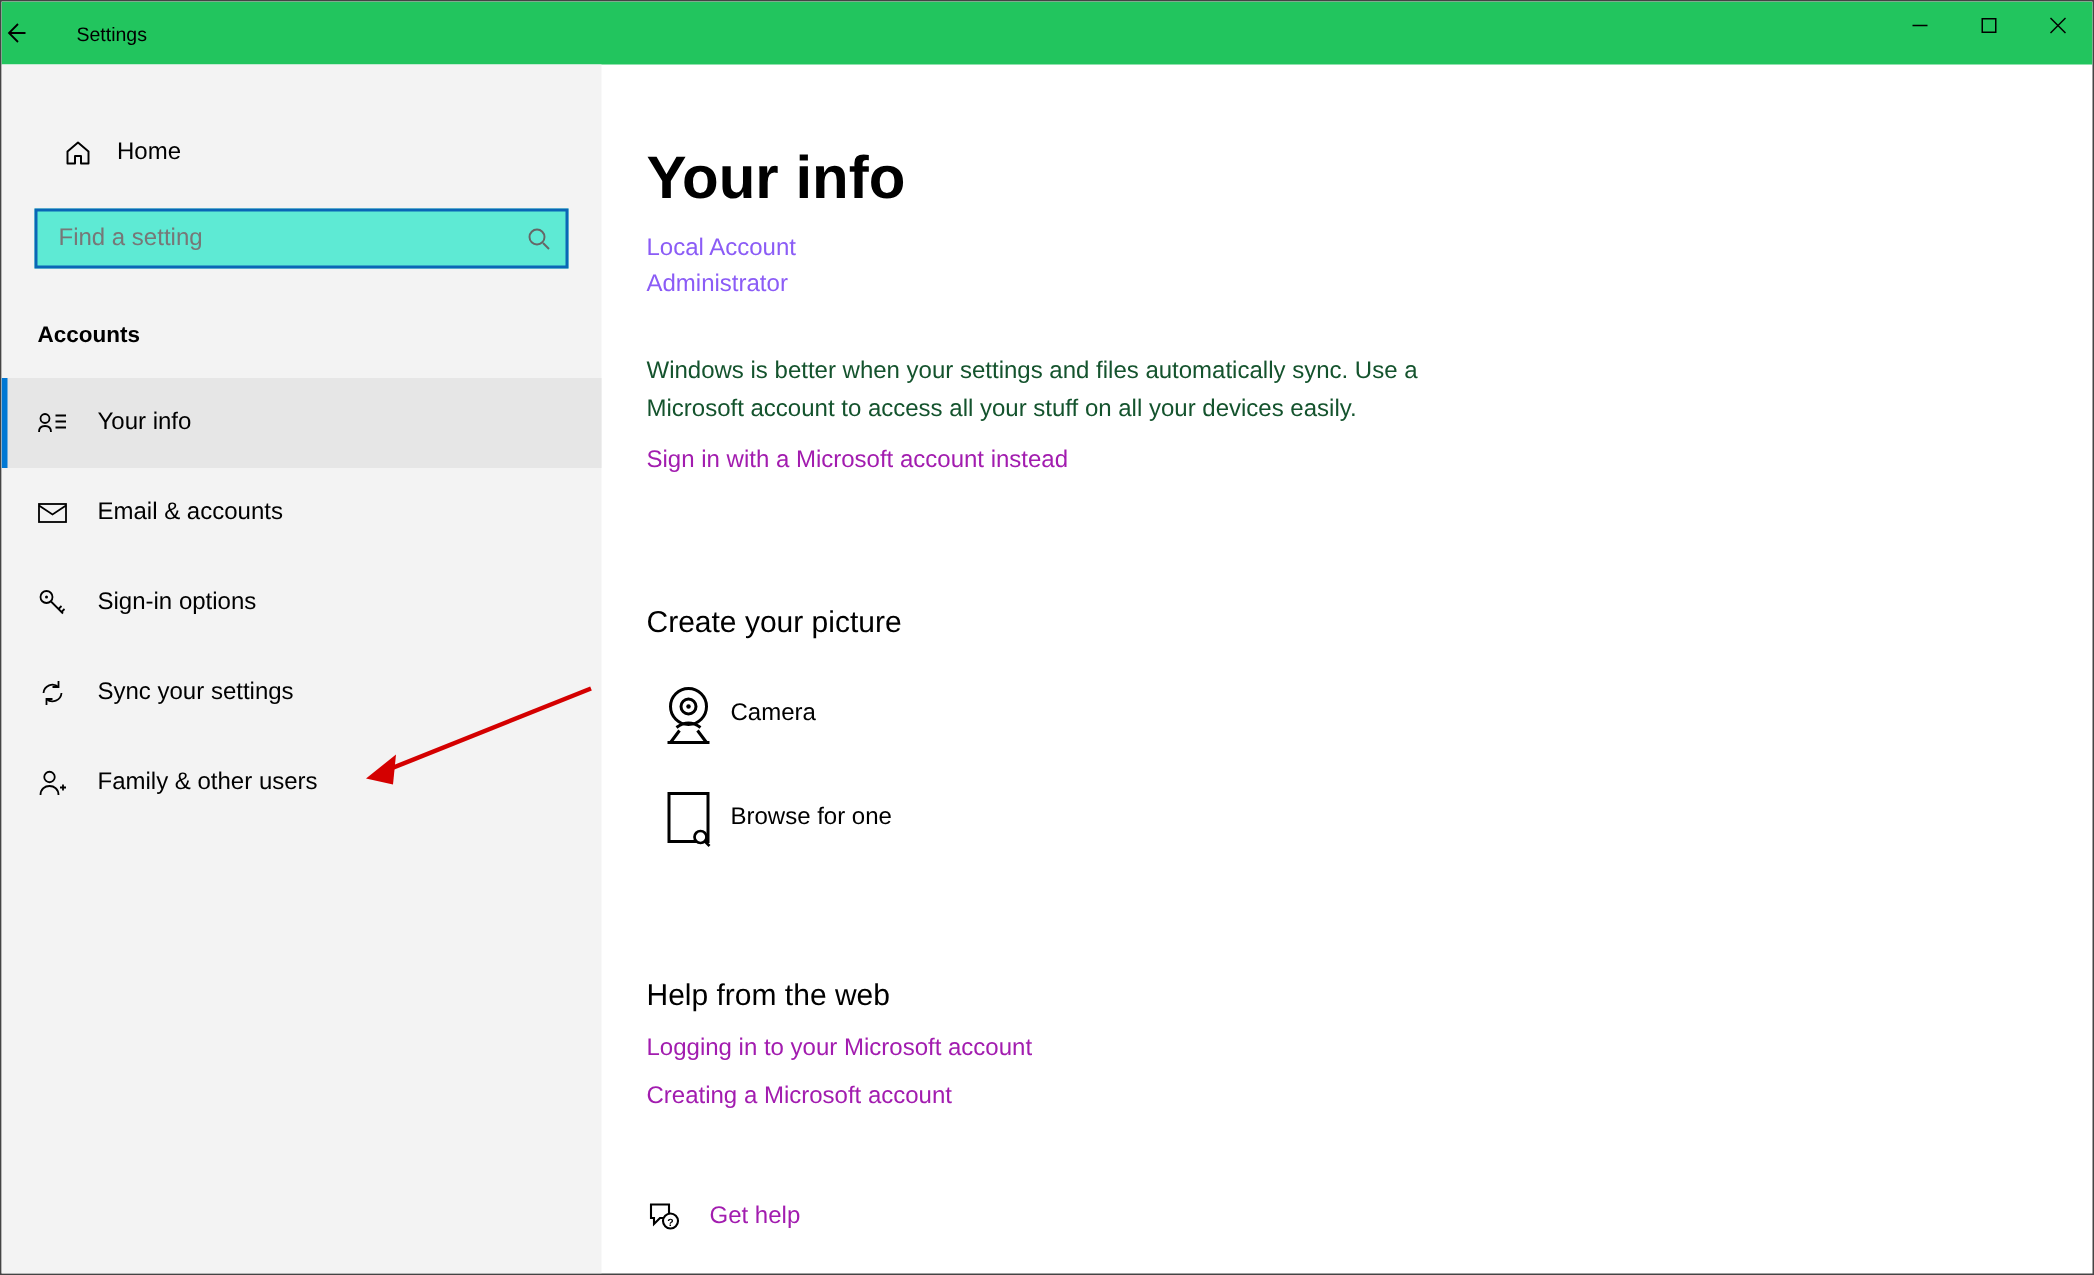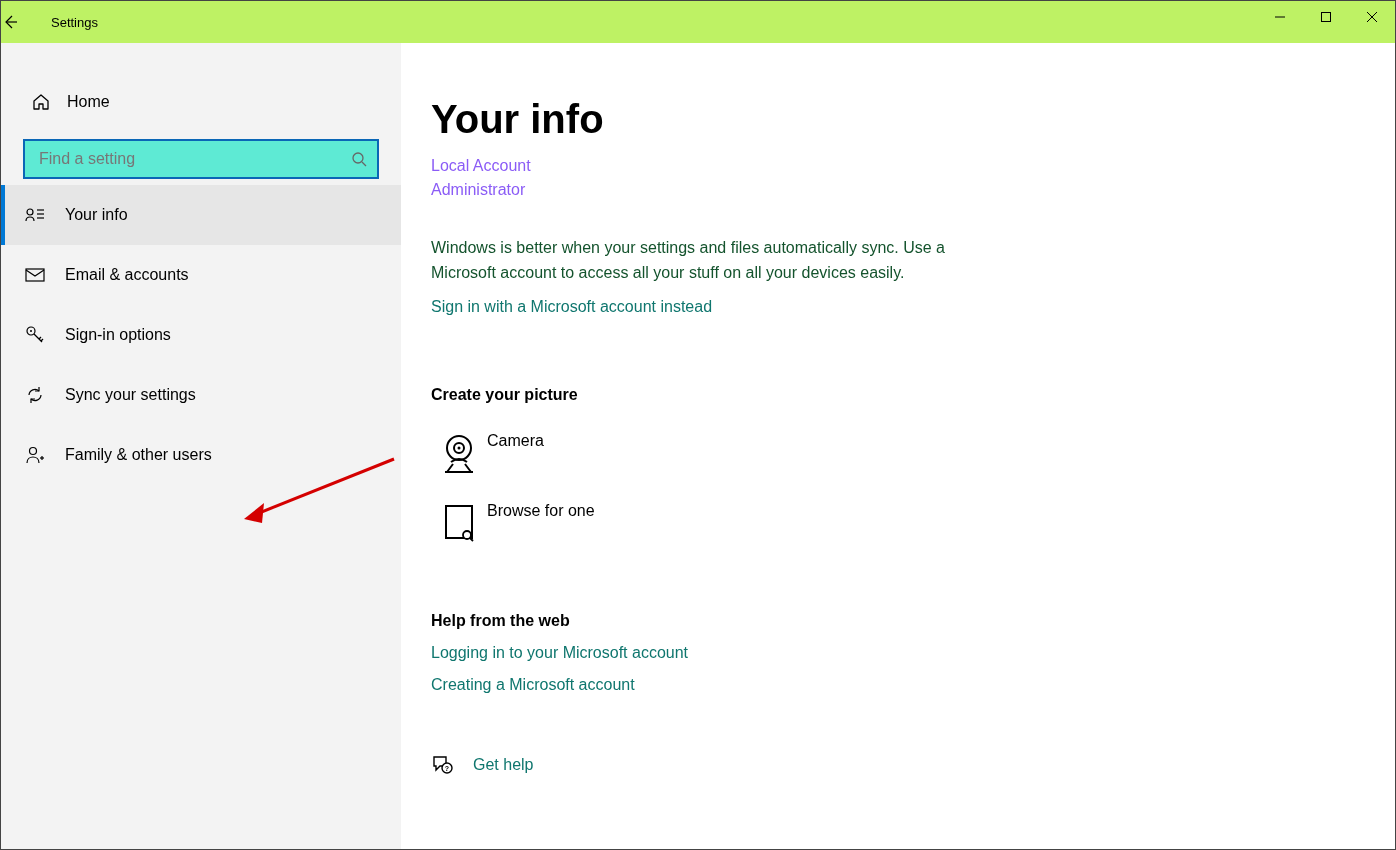--- a/index.html
+++ b/index.html
@@ -11,40 +11,40 @@
     width: 1396px;
     height: 850px;
     overflow: hidden;
     border: 1px solid #444;
     position: relative;
   }
   .titlebar {
     display: flex;
     align-items: center;
     height: 42px;
-    background: #bef264;
+    background: #22c55e;
   }
   .titlebar .back { width: 50px; text-align: center; cursor: pointer; }
   .titlebar .title { font-size: 13px; }
   .winctrls { position: absolute; top: 0; right: 0; display: flex; }
   .winctrls div {
     width: 46px; height: 32px;
     display: flex; align-items: center; justify-content: center;
     cursor: pointer;
   }
   .container { display: flex; height: calc(100% - 42px); }
   .sidebar {
     width: 400px;
     background: #f3f3f3;
     padding-top: 36px;
     position: relative;
   }
   .home-row {
     display: flex; align-items: center;
-    padding: 0 30px; height: 46px;
+    padding: 0 41px; height: 46px;
     cursor: pointer;
   }
   .home-row .icon { width: 36px; display:flex; align-items:center;}
   .home-row .label { font-size: 16px; }
   .search-wrap { padding: 14px 22px 6px 22px; }
   .search {
     width: 100%; height: 40px;
     border: 2px solid #0a66b6;
     background: #5eead4;
     display: flex; align-items: center;
@@ -74,24 +74,24 @@
   .navlist li .icon { width: 40px; display:flex; align-items:center;}
   .navlist li .label { font-size: 16px; }
   .main {
     flex: 1;
     padding: 54px 40px 0 30px;
     overflow-y: auto;
   }
   h1.page-title { font-size: 40px; font-weight: 600; margin-bottom: 12px; }
   .subline { color: #8b5cf6; font-size: 16px; line-height: 1.5; }
   .desc { font-size: 16px; color: #14532d; margin-top: 34px; max-width: 560px; line-height: 1.55; }
-  a.link { color: #0f766e; text-decoration: none; font-size: 16px; cursor: pointer; display:inline-block;}
-  .section-h { font-size: 16px; font-weight: 700; margin-top: 70px; margin-bottom: 4px;}
+  a.link { color: #a21caf; text-decoration: none; font-size: 16px; cursor: pointer; display:inline-block;}
+  .section-h { font-size: 20px; font-weight: 400; margin-top: 88px; margin-bottom: 4px;}
   .option-row {
-    display: flex; align-items: flex-start;
+    display: flex; align-items: center;
     margin-top: 28px; cursor: pointer;
   }
   .option-row .bigicon { width: 56px; display:flex; justify-content:center;}
   .option-row .label { font-size: 16px; }
   .help-links a { display: block; margin-top: 14px; }
   .gethelp {
     display: flex; align-items: center;
     margin-top: 60px;
   }
   .gethelp .icon { width: 42px; display:flex; justify-content:flex-start;}
@@ -150,20 +150,21 @@
     <div class="search-wrap">
       <div class="search">
         <input type="text" placeholder="Find a setting" style="">
         <svg width="16" height="16" viewBox="0 0 16 16">
             <circle cx="7" cy="7" r="5" stroke="#666" stroke-width="1.3" fill="none"></circle>
             <line x1="11" y1="11" x2="15" y2="15" stroke="#666" stroke-width="1.3"></line>
           </svg>
       </div>
     </div>
 
+    <div class="cat-heading">Accounts</div>
 
     <ul class="navlist">
       <li class="active">
         <span class="icon">
             <svg width="20" height="18" viewBox="0 0 20 18">
               <circle cx="5" cy="6" r="3" stroke="#000" stroke-width="1.2" fill="none"></circle>
               <path d="M1 15c0-3 2-4 4-4s4 1 4 4" stroke="#000" stroke-width="1.2" fill="none"></path>
               <line x1="12" y1="4" x2="19" y2="4" stroke="#000" stroke-width="1.2"></line>
               <line x1="12" y1="8" x2="19" y2="8" stroke="#000" stroke-width="1.2"></line>
               <line x1="12" y1="12" x2="19" y2="12" stroke="#000" stroke-width="1.2"></line>

